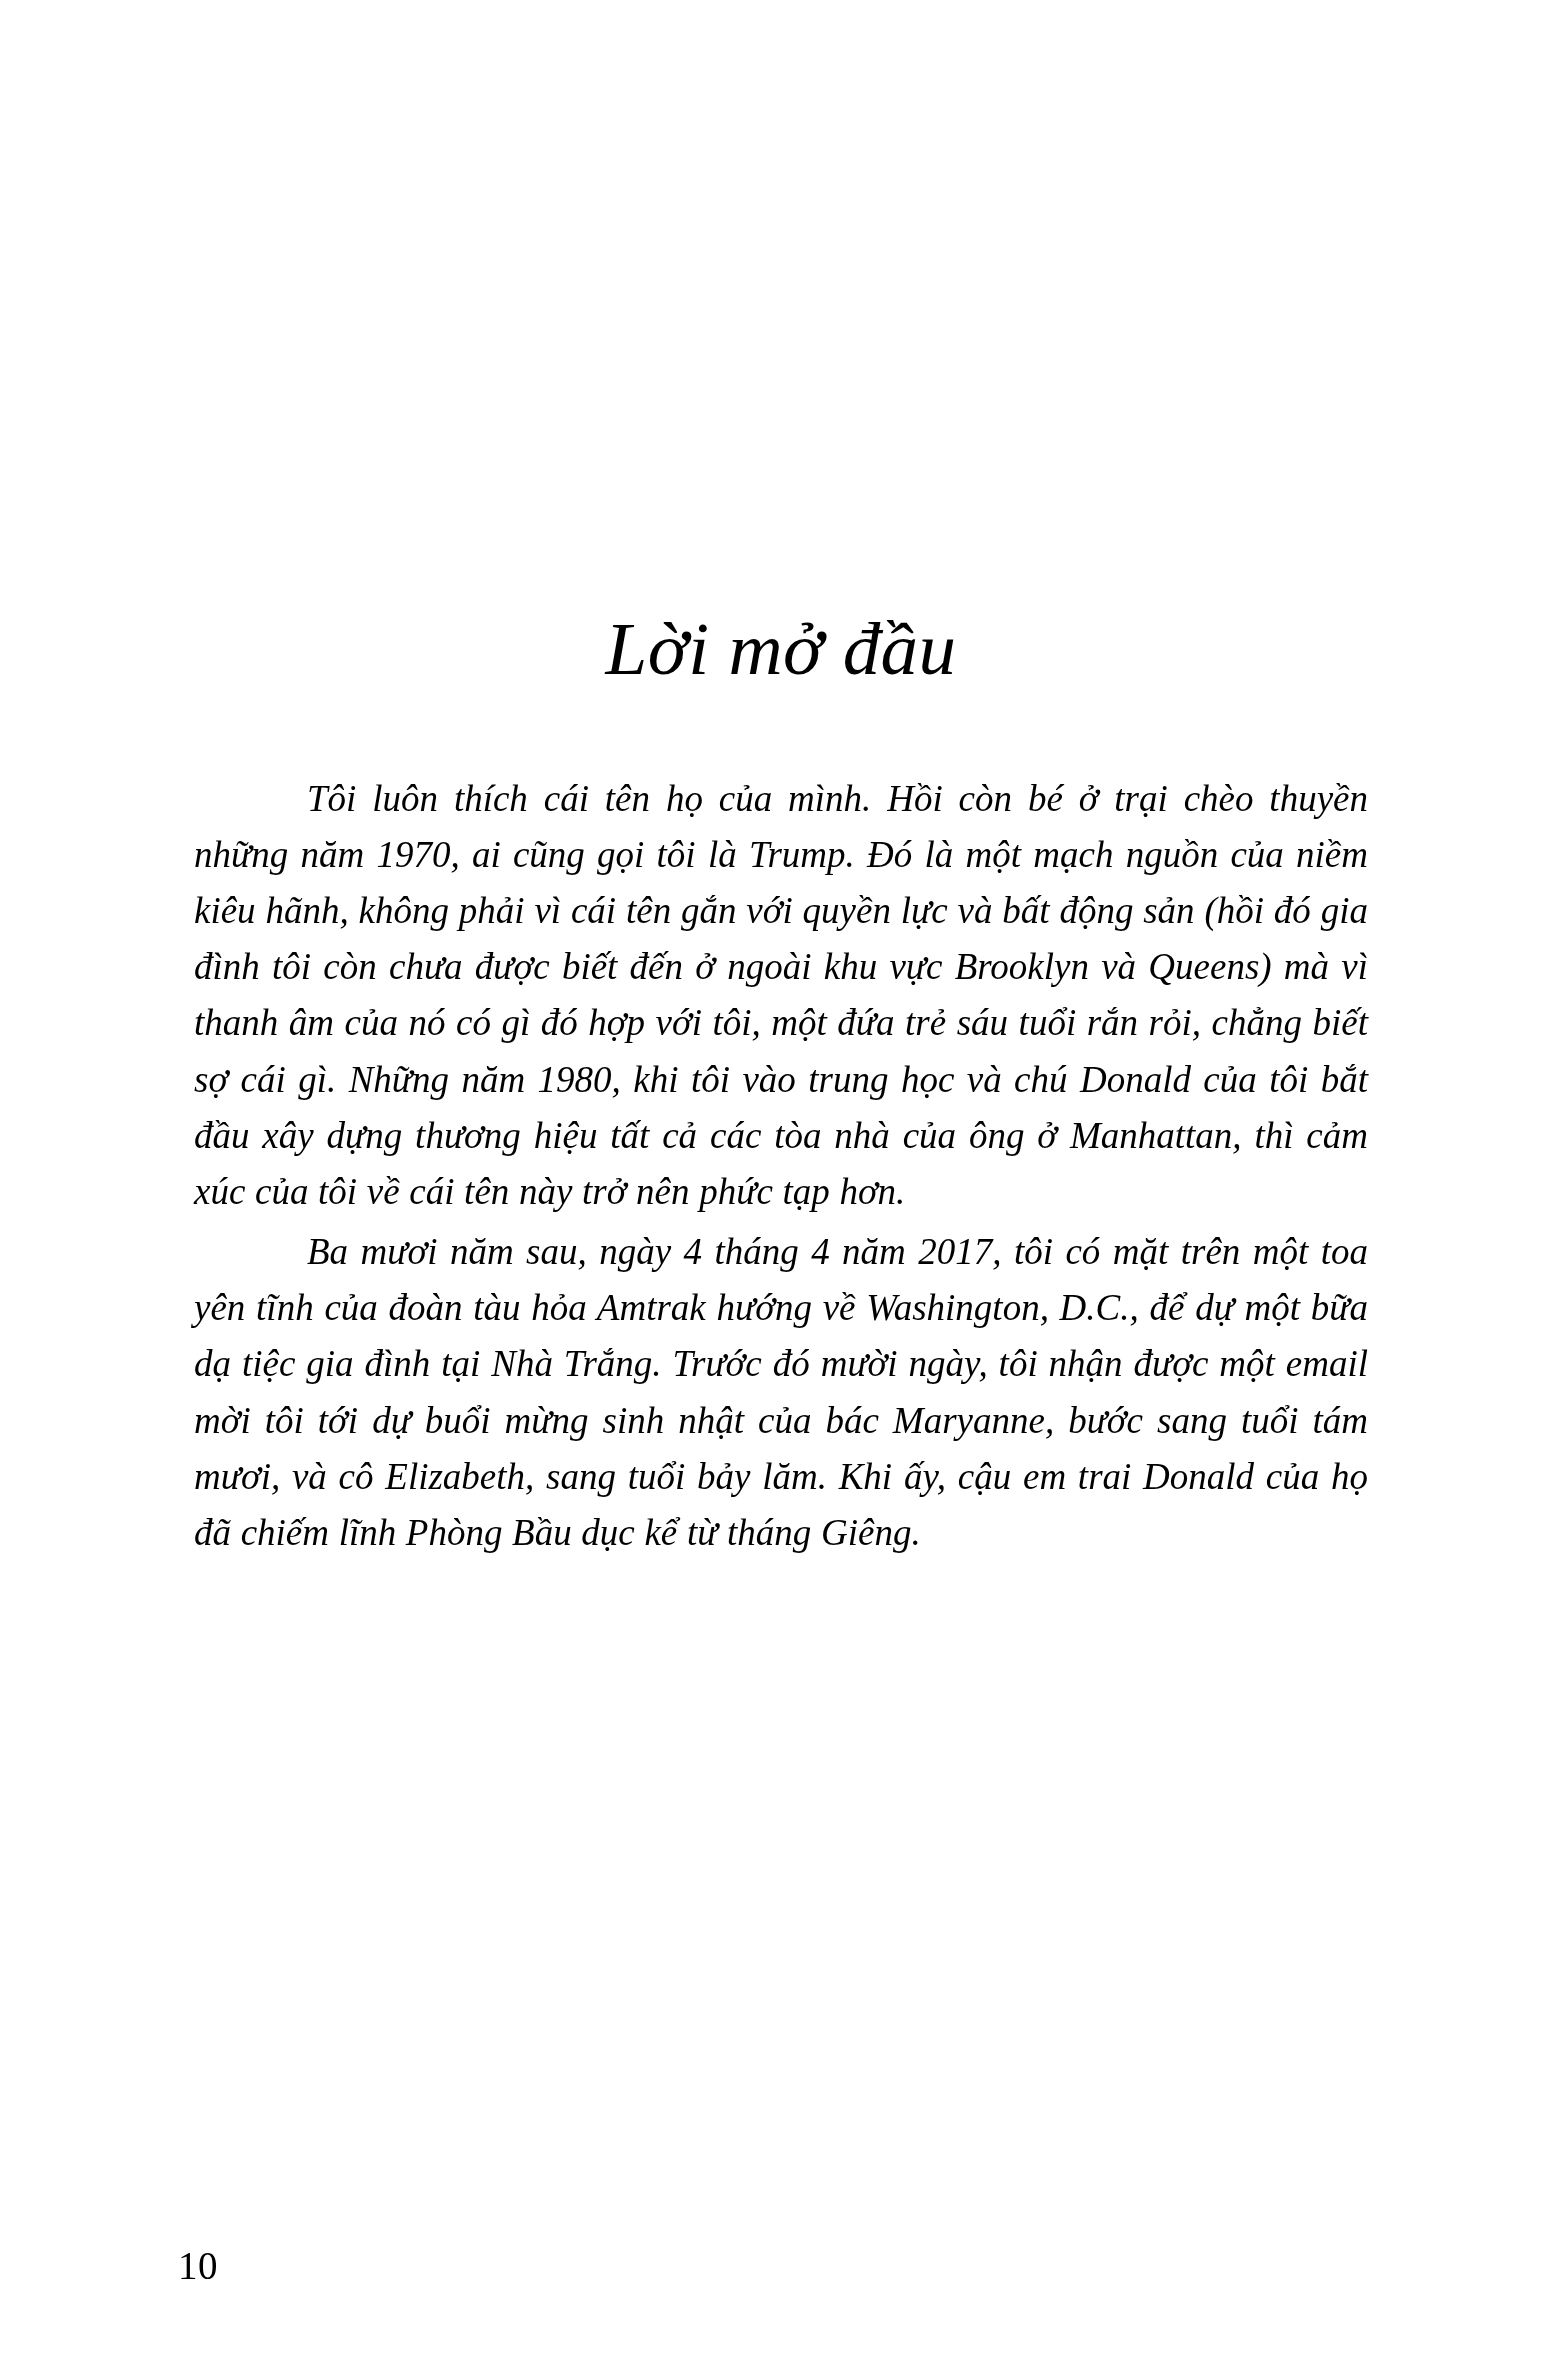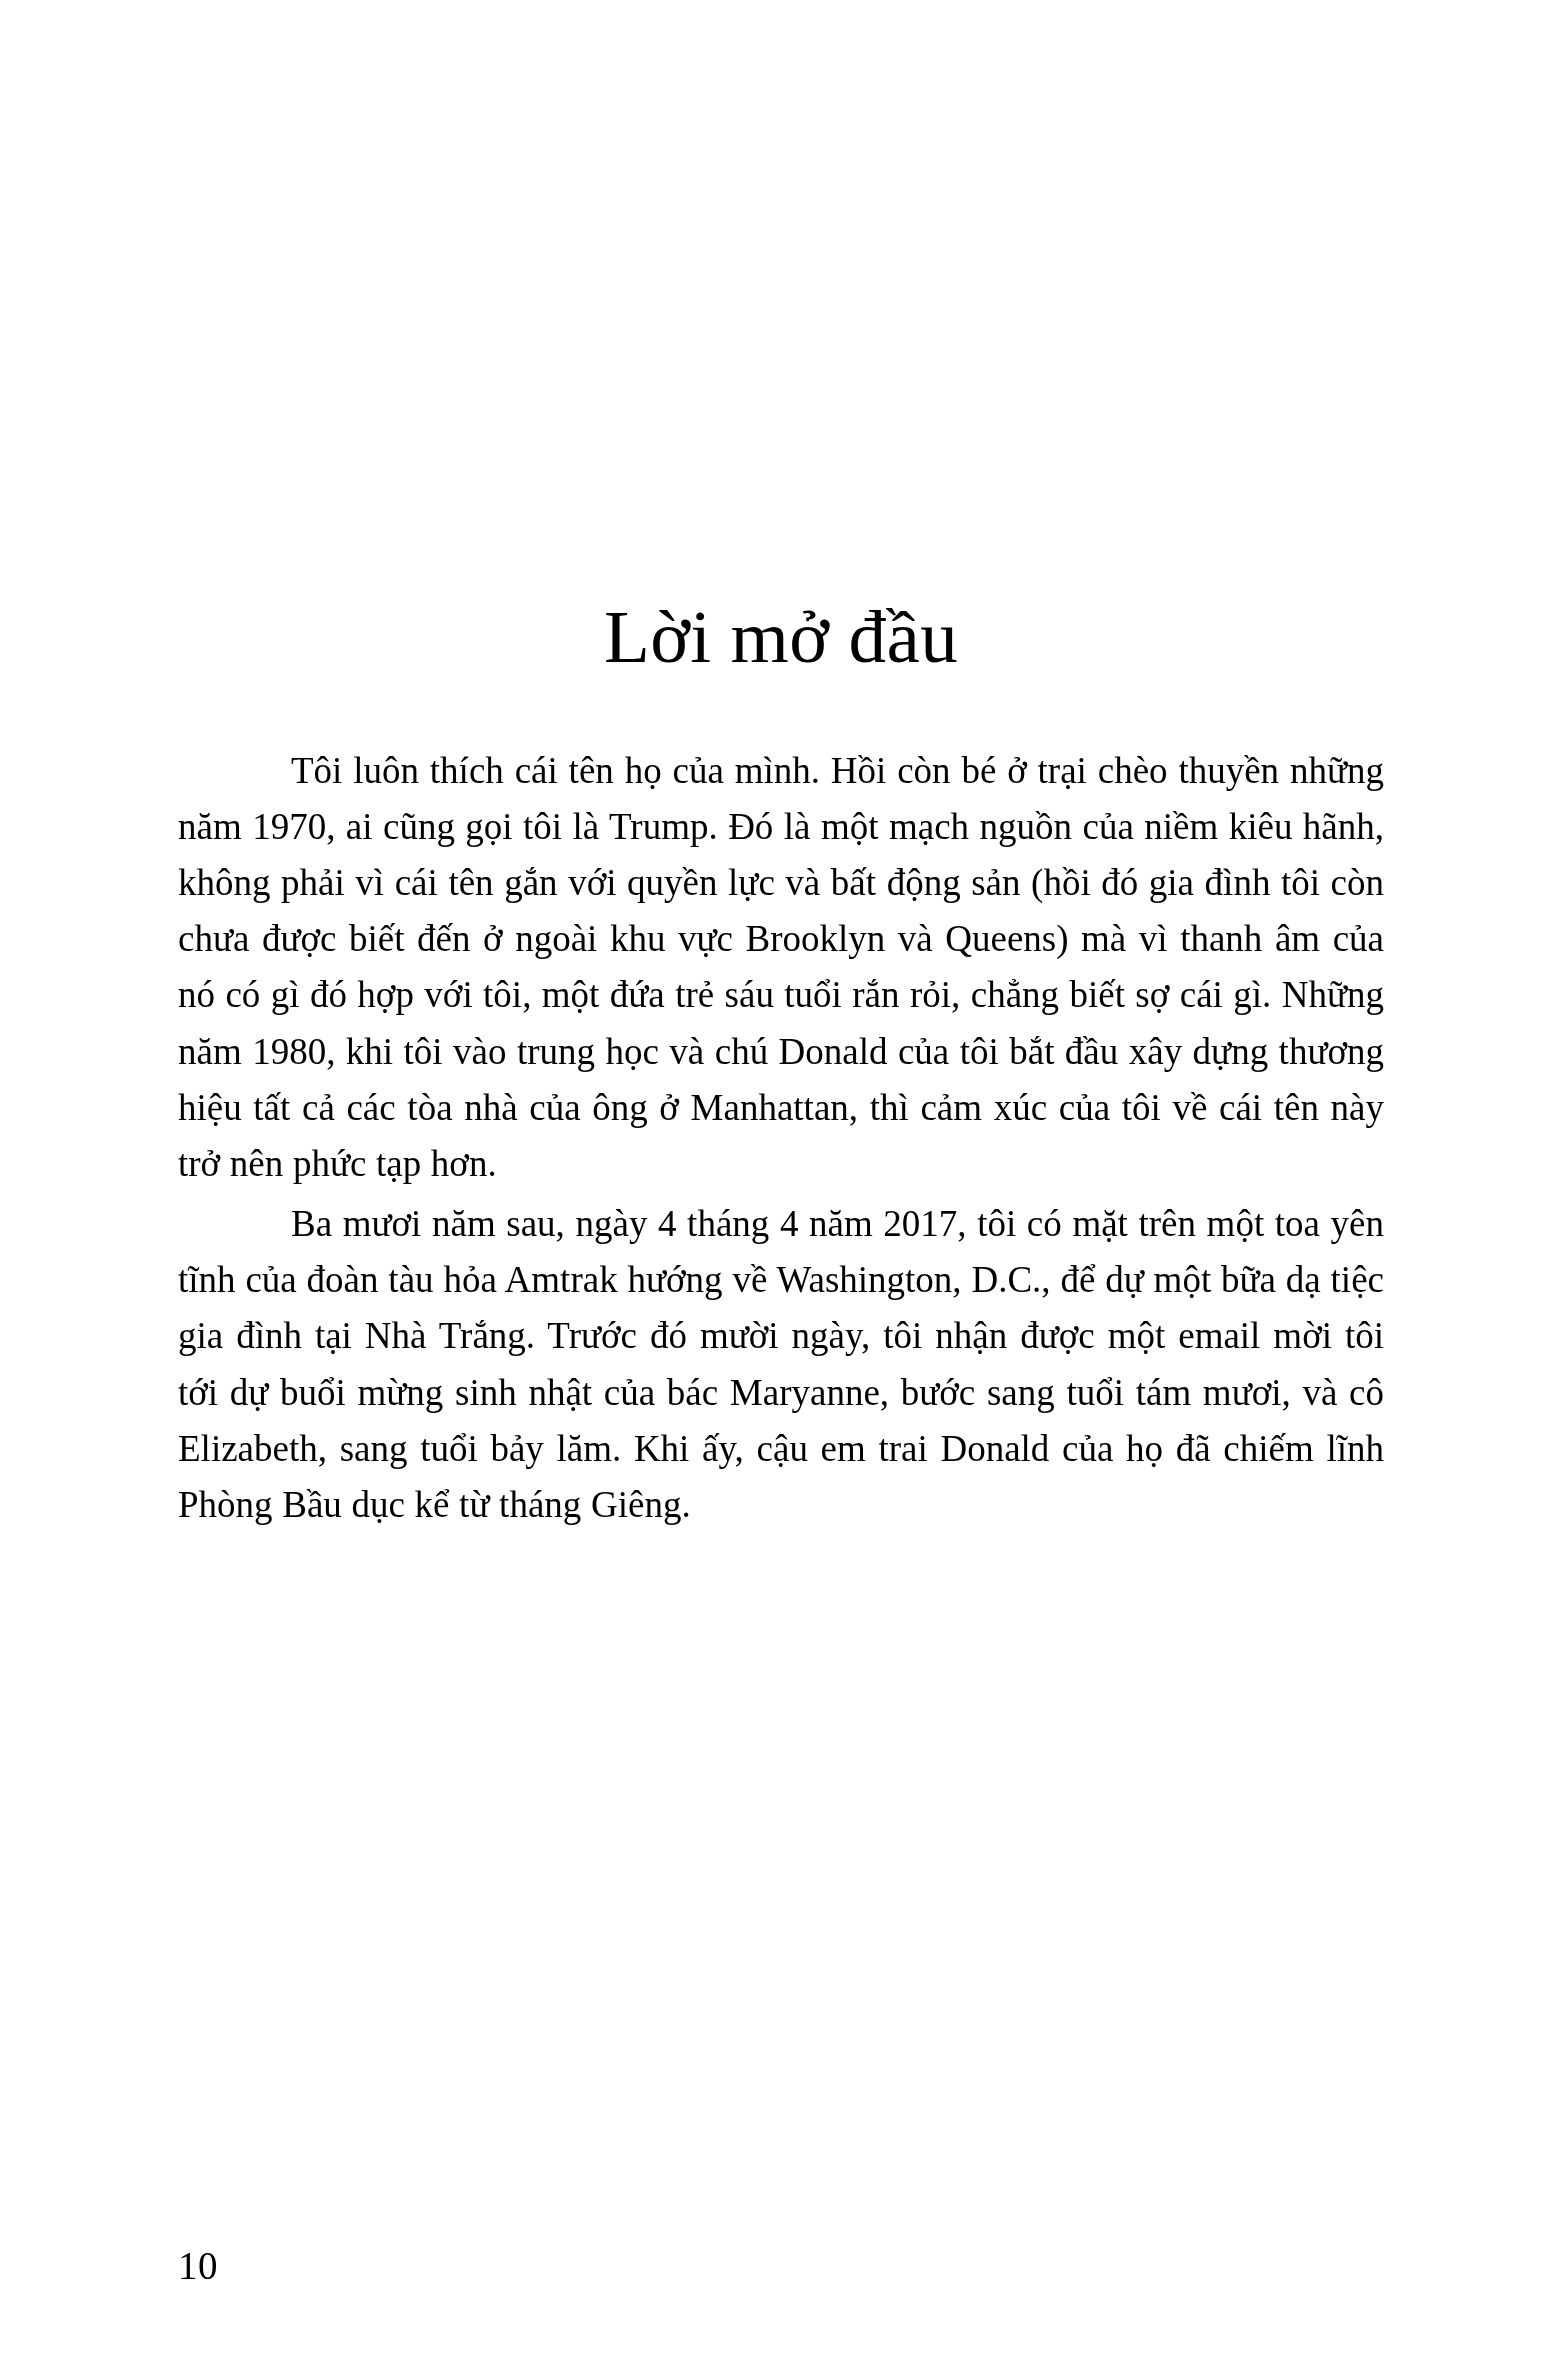--- a/index.html
+++ b/index.html
@@ -13,34 +13,35 @@
     height: 2366px;
     background: #ffffff;
     box-sizing: border-box;
     font-family: "Liberation Serif", "DejaVu Serif", serif;
     color: #000000;
     overflow: hidden;
   }
   .content {
     position: absolute;
     left: 178px;
-    top: 4px;
+    top: 16px;
     width: 1206px;
+    font-style: italic;
   }
   .chapter-title {
     margin: 0;
     padding-top: 592px;
     text-align: center;
     font-size: 75px;
     font-weight: 400;
     line-height: 1.1;
     letter-spacing: 0.4px;
   }
   .body-text {
-    margin: 0;
+    margin: 16px;
     padding-top: 64px;
   }
   .para {
     margin: 0 0 3.5px 0;
     font-size: 37px;
     line-height: 1.52;
     text-align: justify;
     text-indent: 113px;
     word-spacing: 0.4px;
   }

